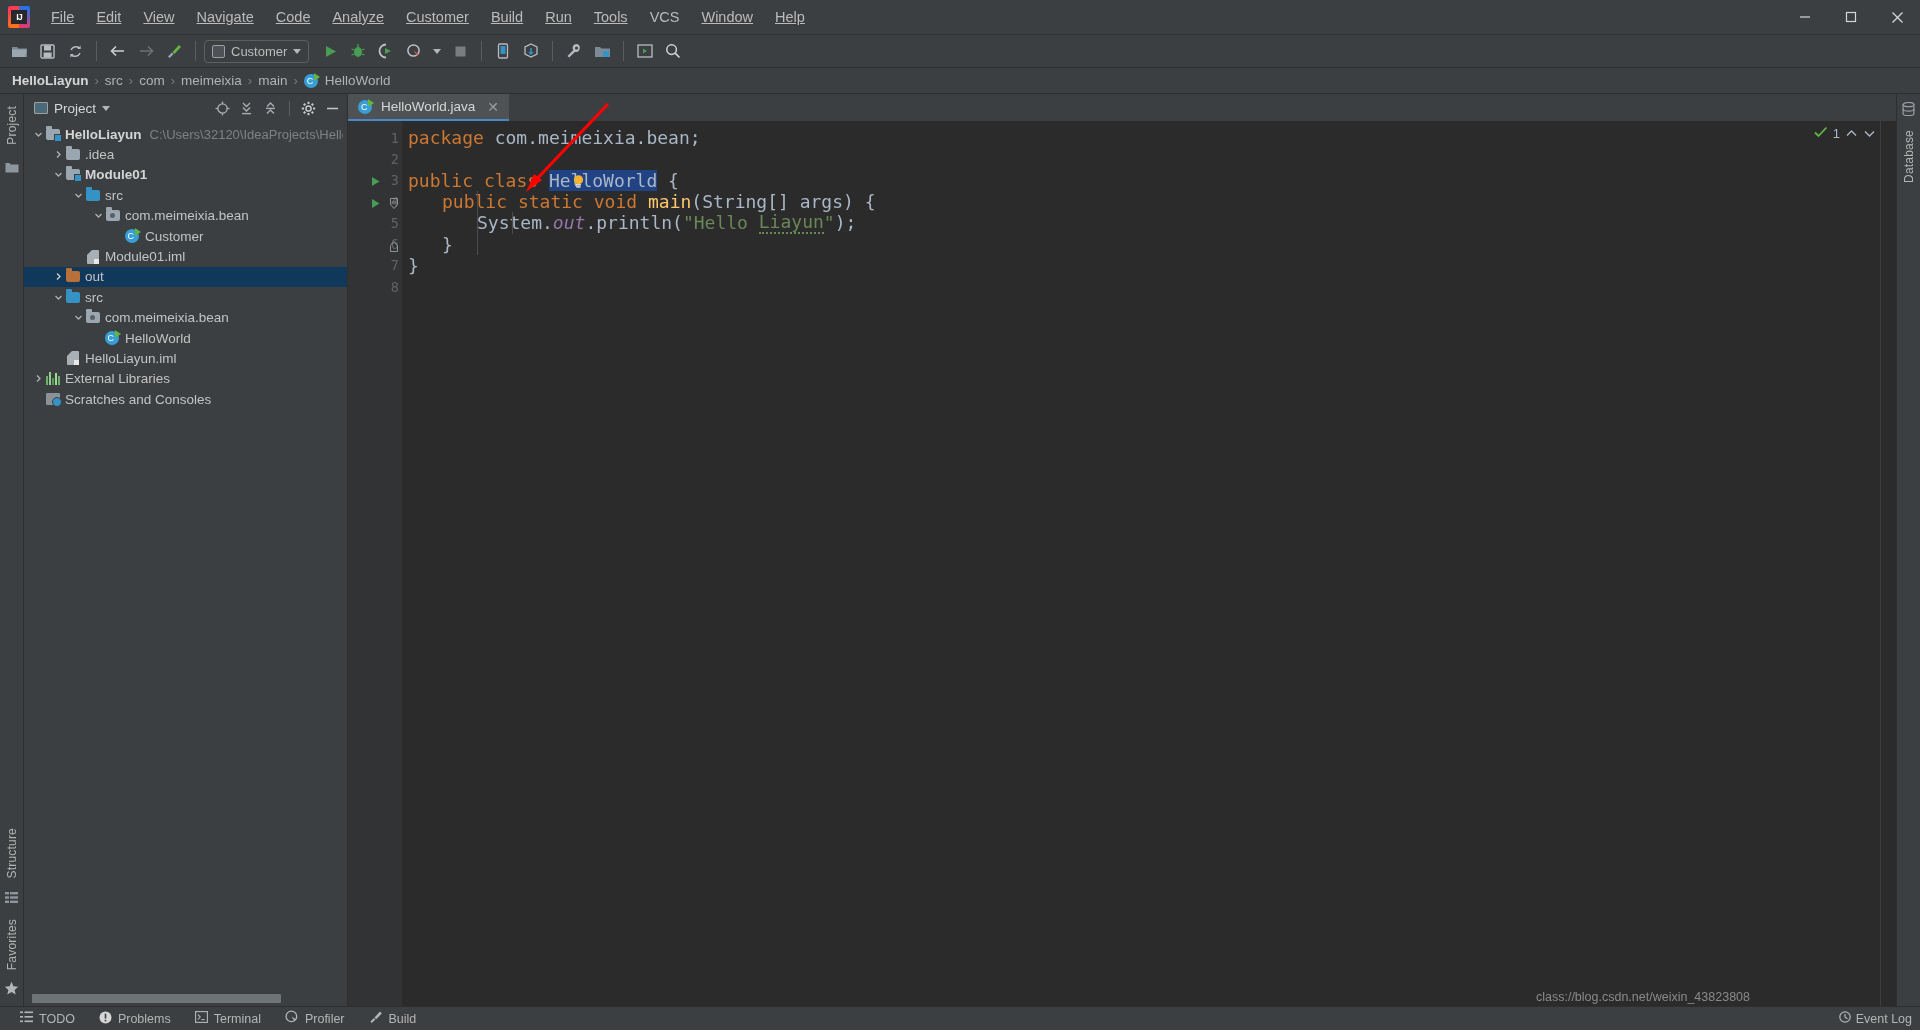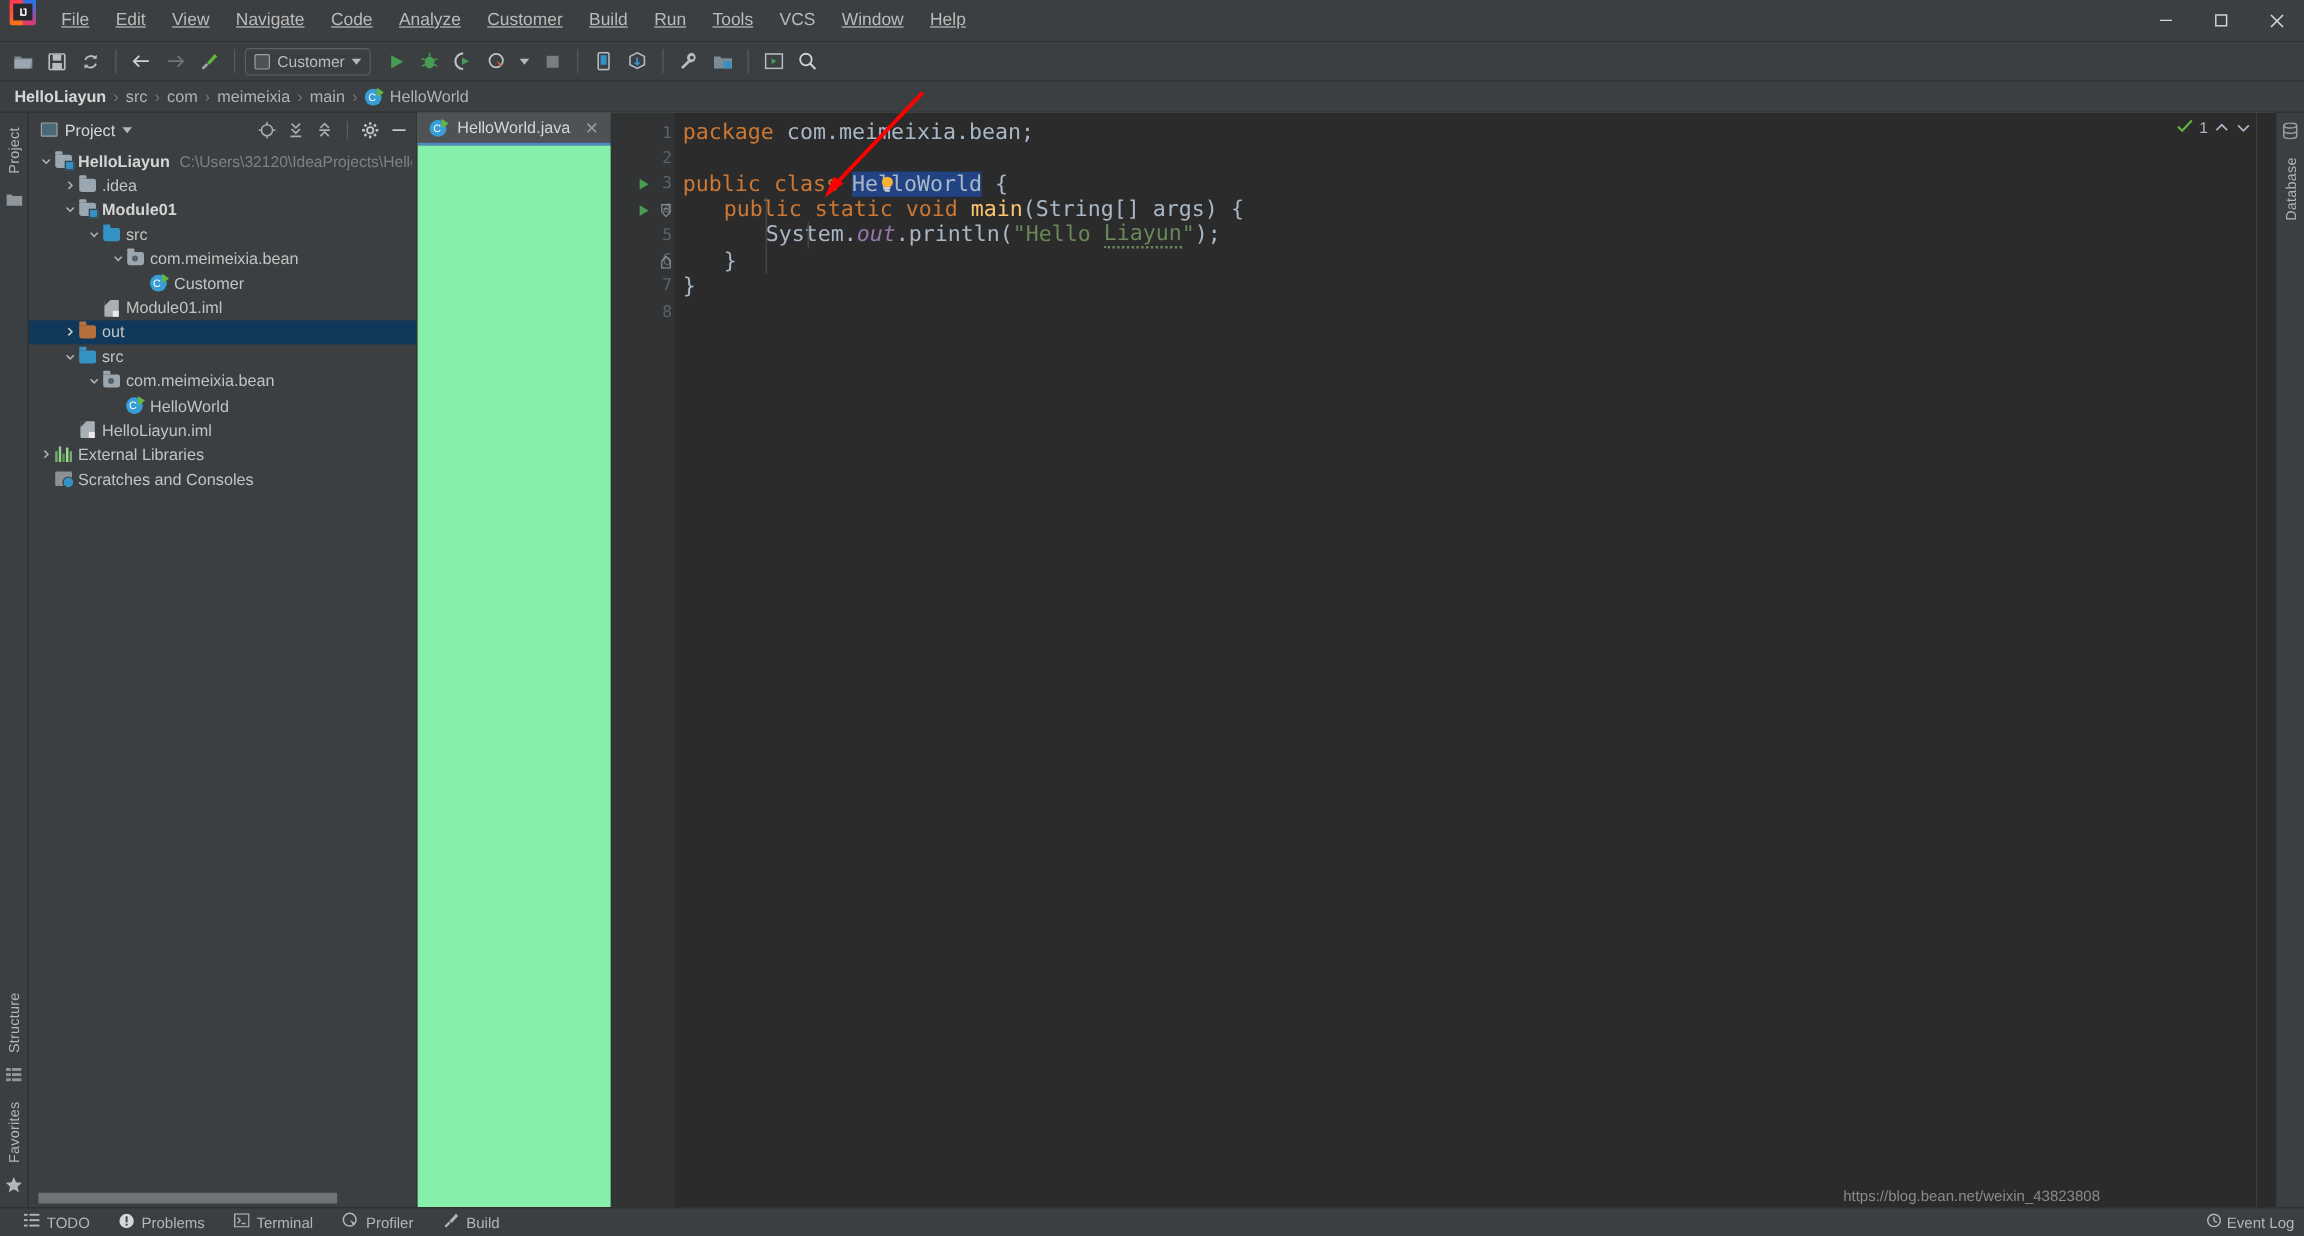--- a/index.html
+++ b/index.html
@@ -10,21 +10,21 @@
     overflow:hidden;
     -webkit-font-smoothing:antialiased;
   }
   .app { width:1920px; height:1030px; display:flex; flex-direction:column; background:#3c3f41; }
 
   
   .titlebar {
     height:35px; background:#3c3f41; display:flex; align-items:center;
     border-bottom:1px solid #323232; position:relative; flex:0 0 35px;
   }
-  .ij-logo { width:22px; height:36px; margin:0 10px 0 8px; position:relative; flex:0 0 auto; }
+  .ij-logo { width:22px; height:22px; margin:0 10px 0 8px; position:relative; flex:0 0 auto; }
   .ij-logo .b1 { position:absolute; left:0; top:0; width:11px; height:22px; background:linear-gradient(160deg,#fe315d,#f97a12); border-radius:2px 0 0 2px;}
   .ij-logo .b2 { position:absolute; right:0; top:0; width:11px; height:22px; background:linear-gradient(200deg,#087cfa,#fe315d); border-radius:0 2px 2px 0;}
   .ij-logo .ij { position:absolute; left:3px; top:4px; width:16px; height:14px; background:#27282c; color:#fff; font-size:9px; font-weight:bold; text-align:center; line-height:14px; letter-spacing:-1px;}
   .menubar { display:flex; align-items:center; height:100%; }
   .menu-item {
     color:#bbbbbb; font-size:14.5px; padding:4px 11px; cursor:default; line-height:1;
   }
   .menu-item span.u { text-decoration:underline; }
   .win-title {
     position:absolute; left:0; right:0; text-align:center; color:#9a9d9e; font-size:14.5px;
@@ -112,21 +112,21 @@
   .iml::before{content:"";position:absolute;left:0;top:0;border-top:5px solid #3c3f41;border-right:5px solid transparent;}
   .libico{display:flex;align-items:flex-end;gap:1px;height:13px;}
   .libico i{display:block;width:2px;background:#61a15a;}
   .scr { width:14px;height:12px;background:#8a9197;border-radius:1px;position:relative;}
   .scr::after{content:"";position:absolute;right:-2px;bottom:-2px;width:8px;height:8px;border-radius:50%;background:#3592c4;border:1px solid #3c3f41;}
 
   .hscroll-wrap{height:12px;padding:0 4px 2px 8px;flex:0 0 12px;}
   .hscroll{height:9px;background:#6e7375;border-radius:1px;width:80%;}
 
   
-  .editor-col { flex:1 1 auto; display:flex; flex-direction:row; min-width:0; background:#86efac;}
+  .editor-col { flex:1 1 auto; display:flex; flex-direction:column; min-width:0; background:#4c1d95;}
   .tabs-row { height:27px; background:#3c3f41; display:flex; align-items:stretch; flex:0 0 27px;}
   .tab {
     display:flex; align-items:center; gap:6px; padding:0 10px 0 10px; background:#4e5254;
     border-bottom:2px solid #4a88c7; color:#d6d6d6; font-size:13.5px; position:relative;
   }
   .tab .close { color:#9a9a9a; font-size:14px; margin-left:6px; }
   .editor-body { flex:1 1 auto; display:flex; min-height:0; position:relative; background:#2b2b2b;}
   .gutter {
     width:54px; flex:0 0 54px; background:#313335; color:#606366; font-size:13.5px;
     font-family:"DejaVu Sans Mono", monospace; padding-top:6px; position:relative;
@@ -802,16 +802,16 @@
         <span>
           <svg width="12" height="12" viewBox="0 0 12 12">
               <circle cx="6" cy="6" r="5.2" fill="none" stroke="#b5b5b5" stroke-width="1.2"></circle>
               <line x1="6" y1="3" x2="6" y2="6.3" stroke="#b5b5b5" stroke-width="1.2"></line>
               <line x1="6" y1="6.3" x2="8.4" y2="7.6" stroke="#b5b5b5" stroke-width="1.2"></line>
             </svg>
         </span>
         <span>Event Log</span>
       </div>
     </div>
-    <div class="watermark">https://blog.bean.net/weixin_43823808</div>
+    <div class="watermark">class://blog.csdn.net/weixin_43823808</div>
   </div>
 
 </div>
 
 </body></html>

